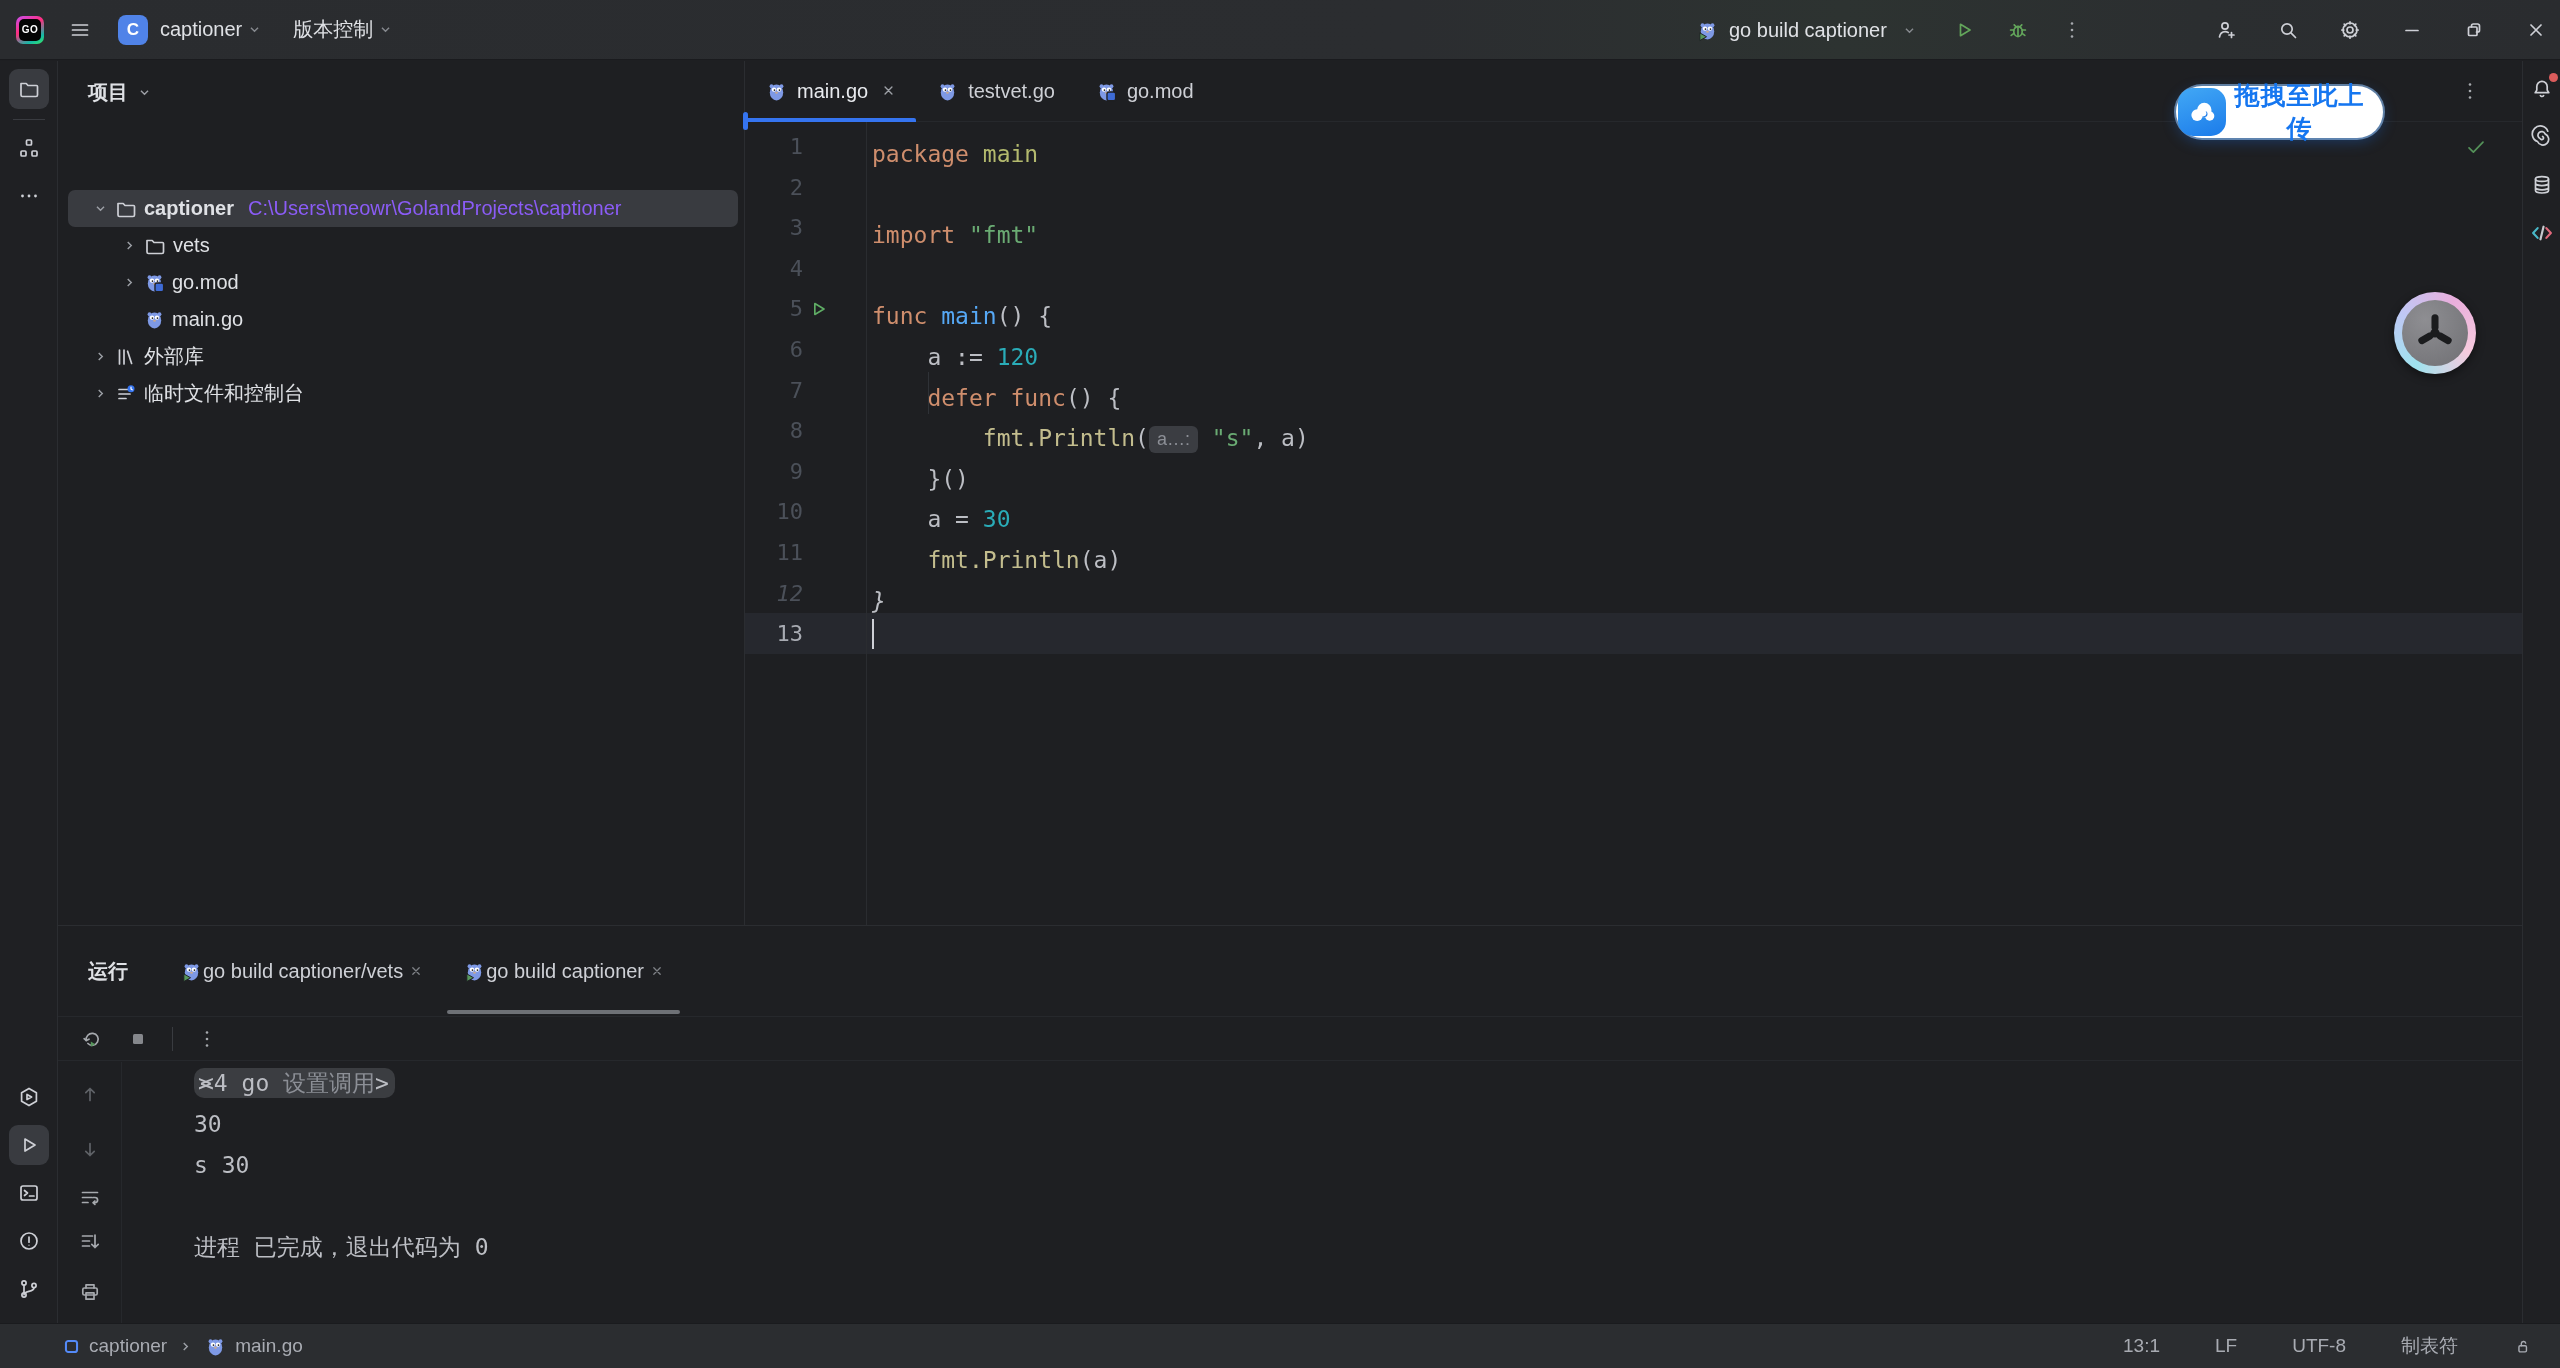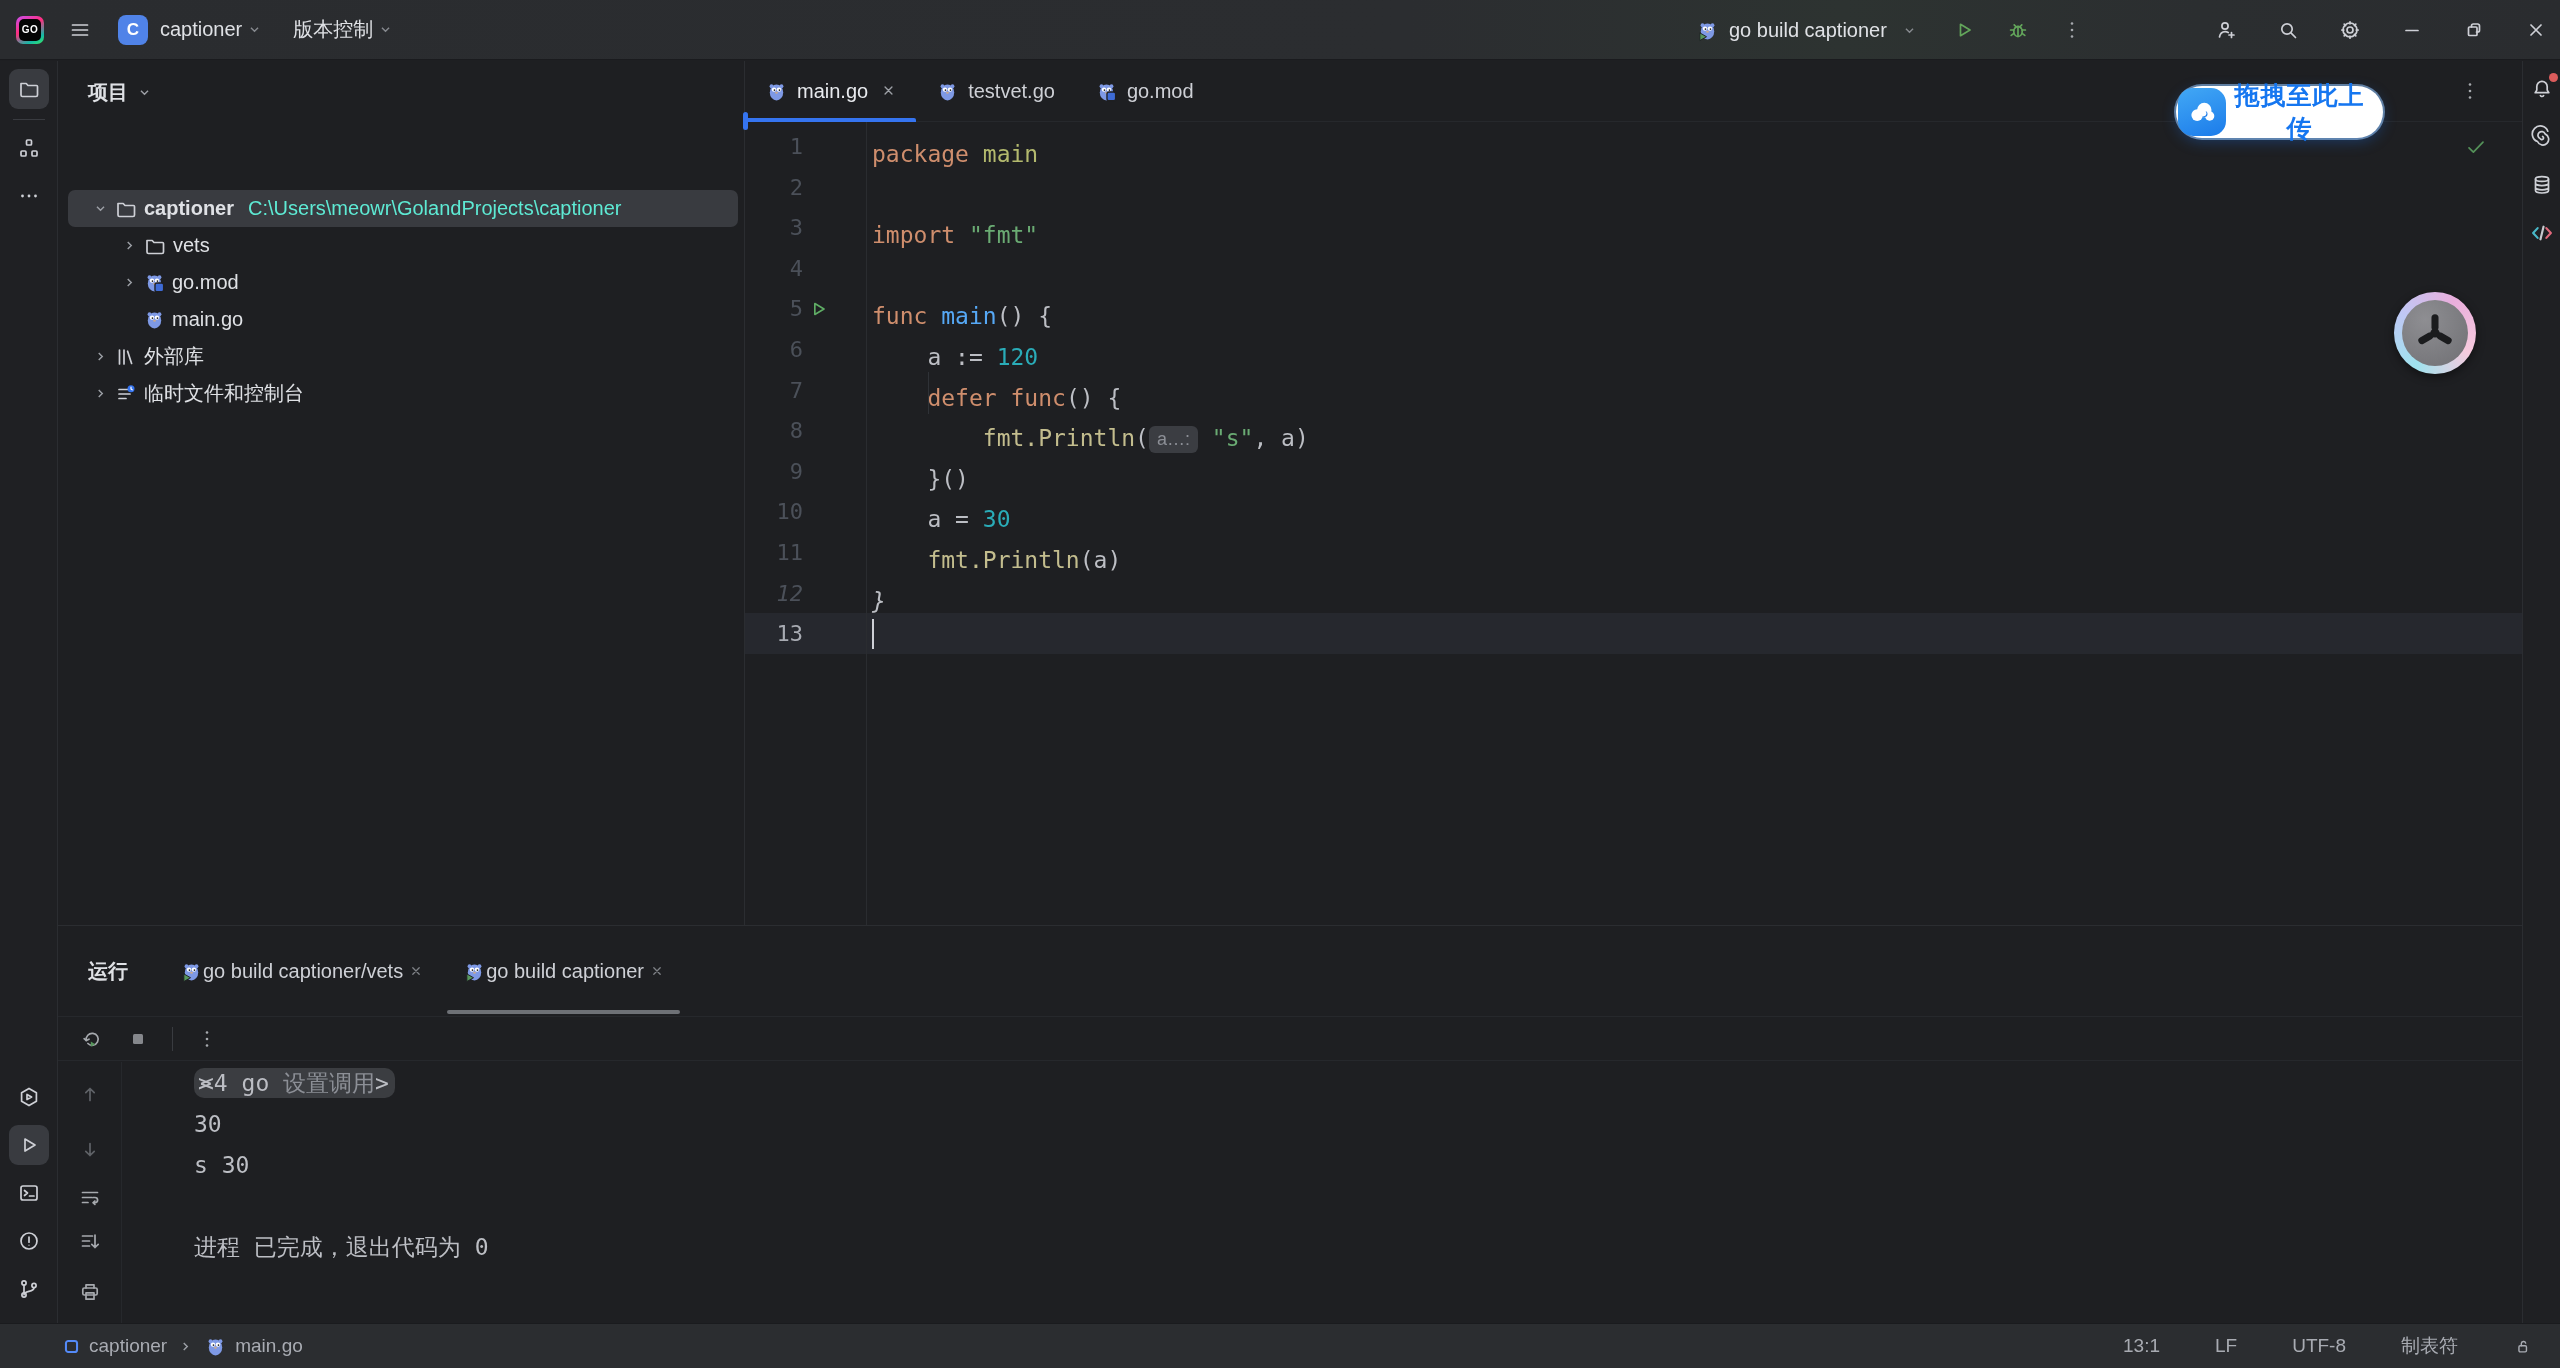--- a/index.html
+++ b/index.html
@@ -40,21 +40,21 @@
 
   
   .project-panel{ position:absolute; left:58px; top:61px; width:687px; height:864px; background:#1E1F22; border-right:1px solid #2B2D31;}
   .pp-header{ height:62px; display:flex; align-items:center; padding-left:30px; gap:8px; }
   .pp-title{ font-size:20px; font-weight:bold; }
   .tree{ position:relative; }
   .tree-row{ position:absolute; left:0; width:100%; height:37px; display:flex; align-items:center; font-size:20px; color:#DFE1E5;}
   .tree-row .sel-bg{ position:absolute; left:10px; right:6px; top:0; bottom:0; background:#393B40; border-radius:7px;}
   .tree-row > *{ position:relative; }
   .tree-name.b{ font-weight:bold; }
-  .tree-path{ color:#5eead4; margin-left:14px; font-size:20px; white-space:nowrap; overflow:hidden;}
+  .tree-path{ color:#8b5cf6; margin-left:14px; font-size:20px; white-space:nowrap; overflow:hidden;}
   .splitter-accent{ position:absolute; left:743px; top:112px; width:5px; height:18px; background:#3574F0; border-radius:3px; z-index:5;}
 
   
   .editor{ position:absolute; left:745px; top:61px; width:1777px; height:864px; background:#1E1F22; }
   .ed-tabs{ position:relative; height:61px; display:flex; align-items:stretch; border-bottom:1px solid #26282C;}
   .ed-tab{ display:flex; align-items:center; gap:9px; padding:0 20px; position:relative; font-size:20px; color:#CED0D6;}
   .ed-tab.active{ color:#E8EAEE; }
   .ed-tab.active::after{ content:""; position:absolute; left:0; right:0; bottom:-1px; height:4px; background:#3574F0; border-radius:2px 2px 0 0;}
   .ed-more{ position:absolute; right:40px; top:18px; }
   .ed-check{ position:absolute; right:34px; top:74px; }

